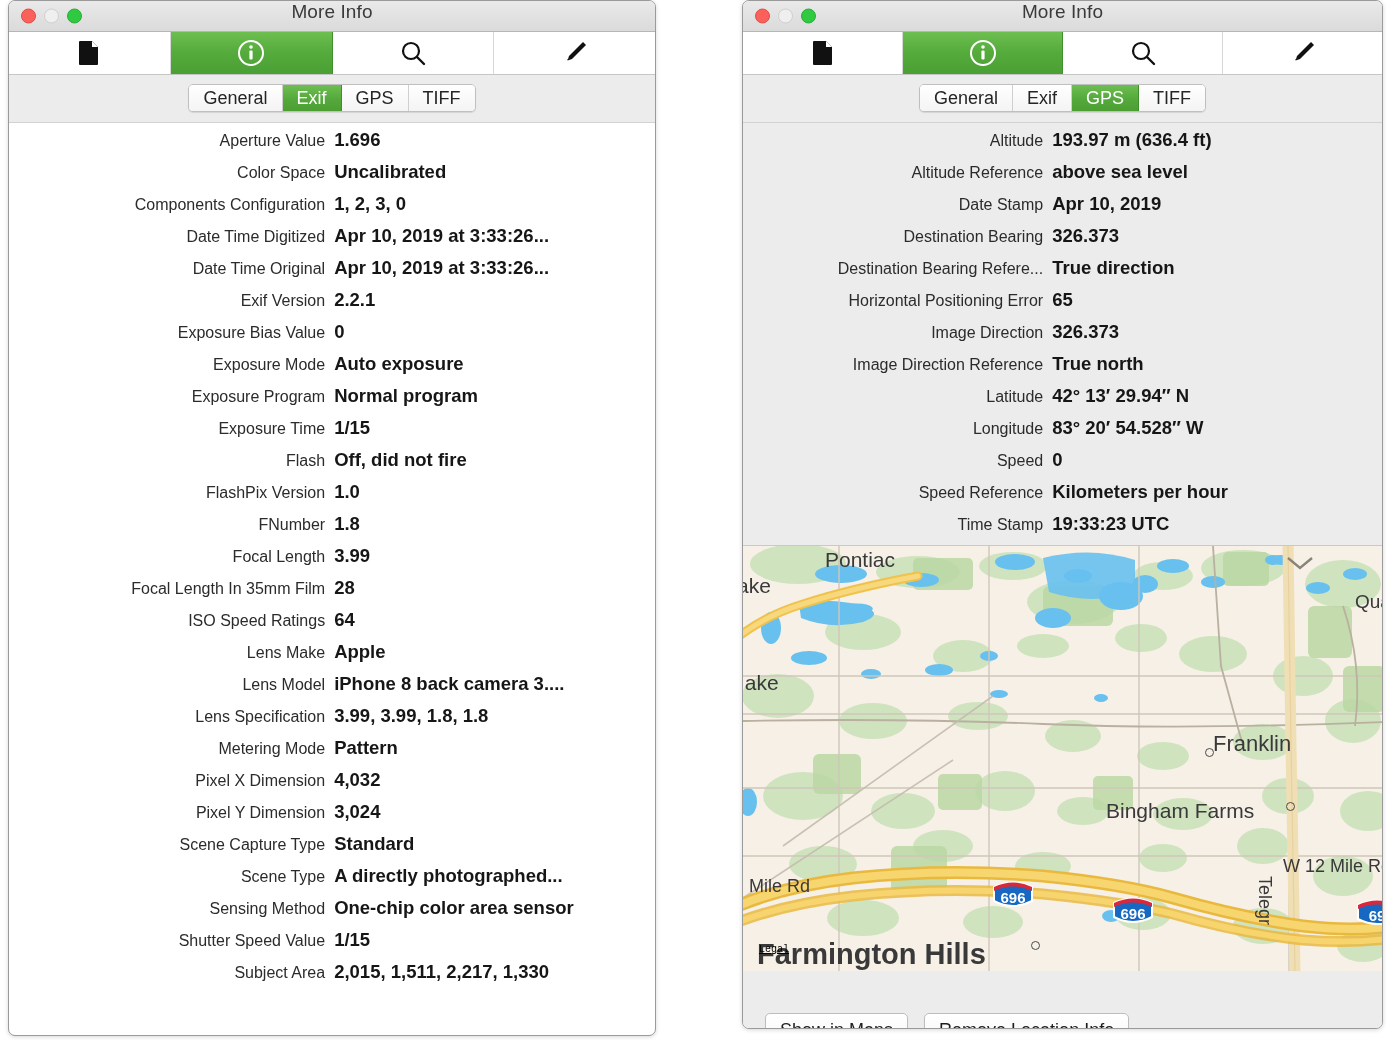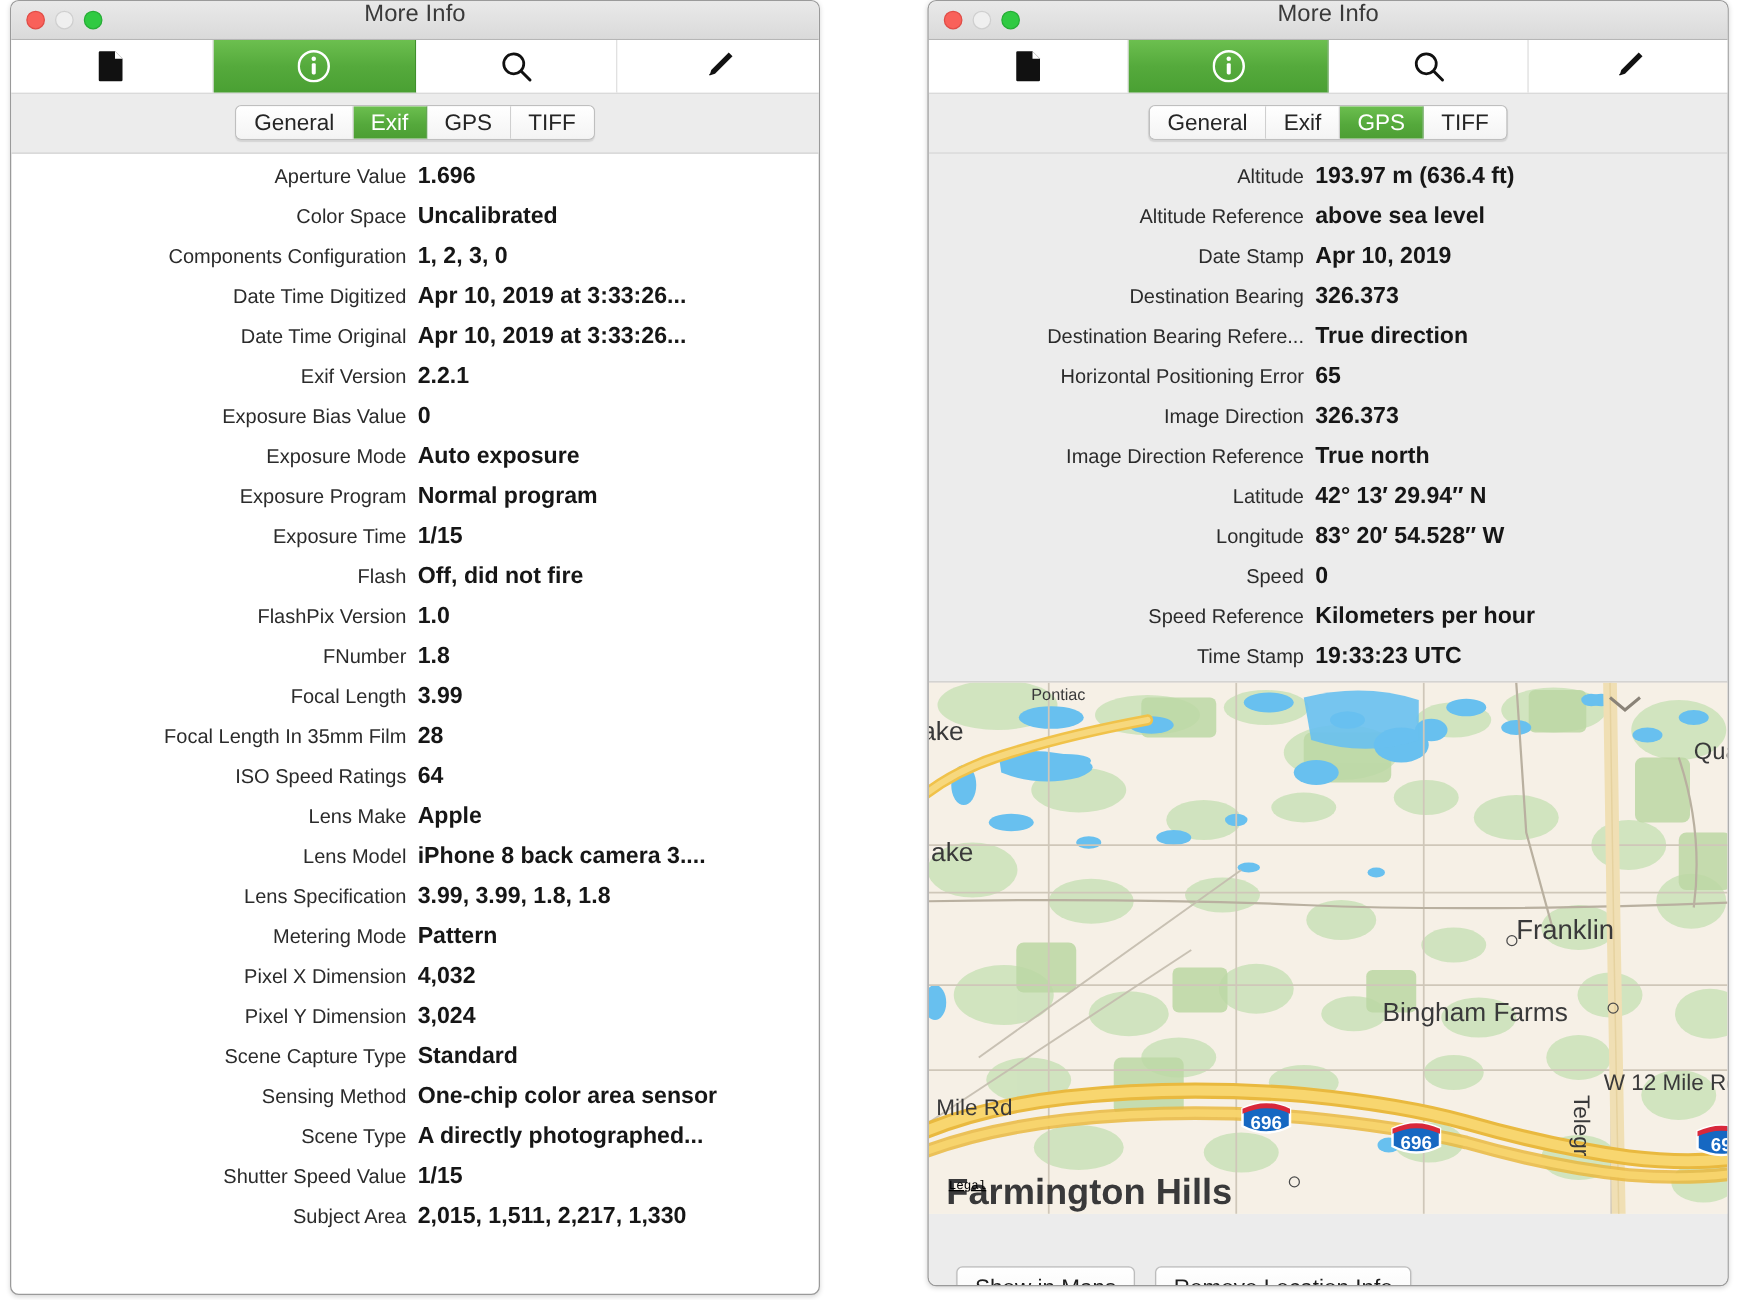--- a/index.html
+++ b/index.html
@@ -334,26 +334,26 @@
         </div>
         <div class="row">
           <div class="k">Pixel Y Dimension</div>
           <div class="v">3,024</div>
         </div>
         <div class="row">
           <div class="k">Scene Capture Type</div>
           <div class="v">Standard</div>
         </div>
         <div class="row">
+          <div class="k">Scene Type</div>
+          <div class="v">A directly photographed...</div>
+        </div>
+        <div class="row">
           <div class="k">Sensing Method</div>
           <div class="v">One-chip color area sensor</div>
-        </div>
-        <div class="row">
-          <div class="k">Scene Type</div>
-          <div class="v">A directly photographed...</div>
         </div>
         <div class="row">
           <div class="k">Shutter Speed Value</div>
           <div class="v">1/15</div>
         </div>
         <div class="row">
           <div class="k">Subject Area</div>
           <div class="v">2,015, 1,511, 2,217, 1,330</div>
         </div>
       </div>
@@ -590,21 +590,21 @@
           <path d="M-10 362 Q40 340 110 332 Q200 322 300 330 Q380 338 430 352 Q500 372 560 380 Q610 386 650 380" stroke="#e9b93f" stroke-width="13" fill="none" stroke-linecap="round"></path>
           <path d="M-10 362 Q40 340 110 332 Q200 322 300 330 Q380 338 430 352 Q500 372 560 380 Q610 386 650 380" stroke="#f8d66f" stroke-width="8" fill="none" stroke-linecap="round"></path>
           <path d="M-10 378 Q40 358 110 350 Q200 340 300 348 Q380 356 430 368 Q500 388 560 394 Q610 398 650 392" stroke="#e9b93f" stroke-width="11" fill="none" stroke-linecap="round" opacity="0.85"></path>
           <path d="M-10 378 Q40 358 110 350 Q200 340 300 348 Q380 356 430 368 Q500 388 560 394 Q610 398 650 392" stroke="#f8d66f" stroke-width="6" fill="none" stroke-linecap="round" opacity="0.9"></path>
 
           <path d="M545 12 l12 10 l12 -10" stroke="#8a8378" stroke-width="2.4" fill="none"></path>
         </g>
       </svg>
 
       <div id="map-labels">
-          <div class="map-label" style="left: 82px; top: 2px; font-size: 13px; font-weight: normal;">Pontiac</div>
+          <div class="map-label" style="left: 82px; top: 2px; font-size: 21px; font-weight: normal;">Pontiac</div>
           <div class="map-label" style="left: -6px; top: 28px; font-size: 21px; font-weight: normal;">ake</div>
           <div class="map-label" style="left: 612px; top: 45px; font-size: 19px; font-weight: normal;">Qua</div>
           <div class="map-label" style="left: -4px; top: 125px; font-size: 21px; font-weight: normal;">.ake</div>
           <div class="map-label" style="left: 470px; top: 185px; font-size: 22px; font-weight: normal;">Franklin</div>
           <div class="map-label" style="left: 363px; top: 253px; font-size: 21px; font-weight: normal;">Bingham Farms</div>
           <div class="map-label" style="left: 540px; top: 310px; font-size: 18px; font-weight: normal;">W 12 Mile Rd</div>
           <div class="map-label" style="left: 6px; top: 330px; font-size: 18px; font-weight: normal;">Mile Rd</div>
           <div class="map-label" style="left: 532px; top: 330px; font-size: 18px; font-weight: normal; transform: rotate(90deg); transform-origin: left top;">Telegr</div>
           <div class="map-label" style="left: 14px; top: 392px; font-size: 29px; font-weight: bold;">Farmington Hills</div>
         </div>

